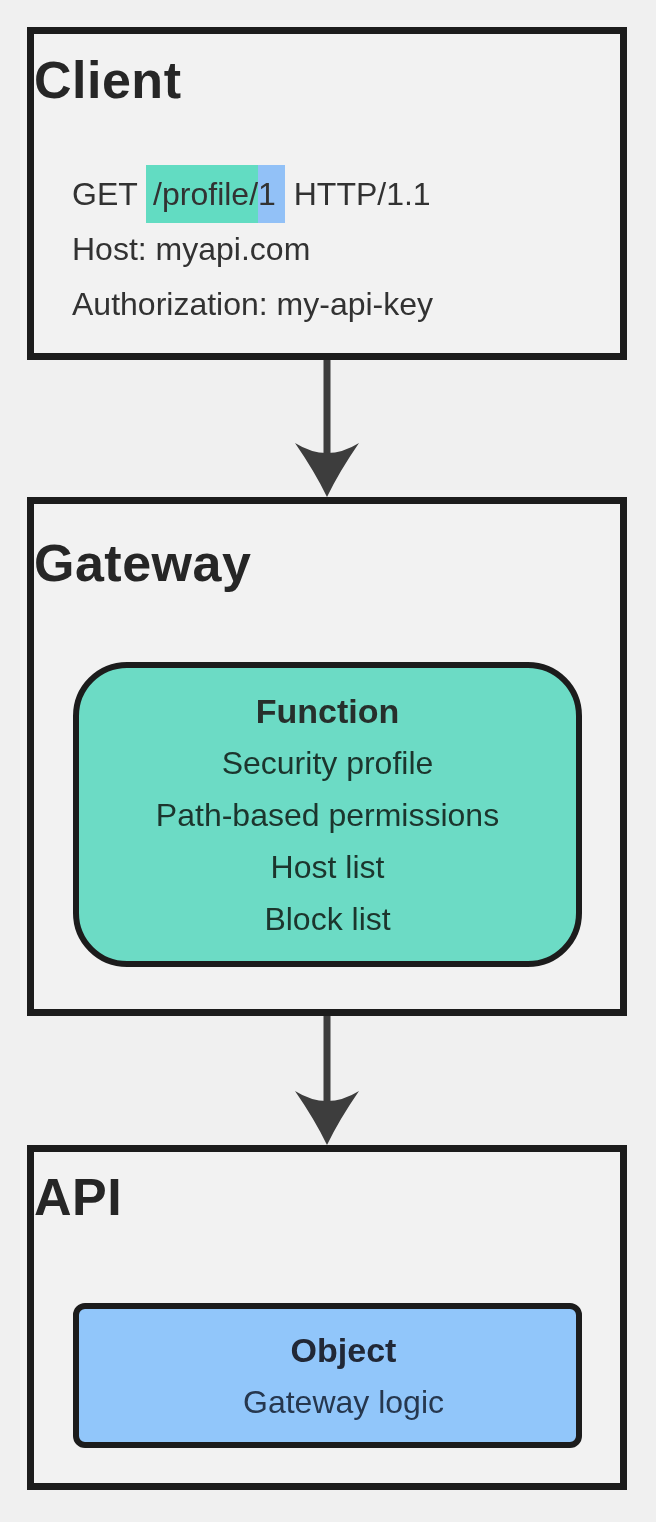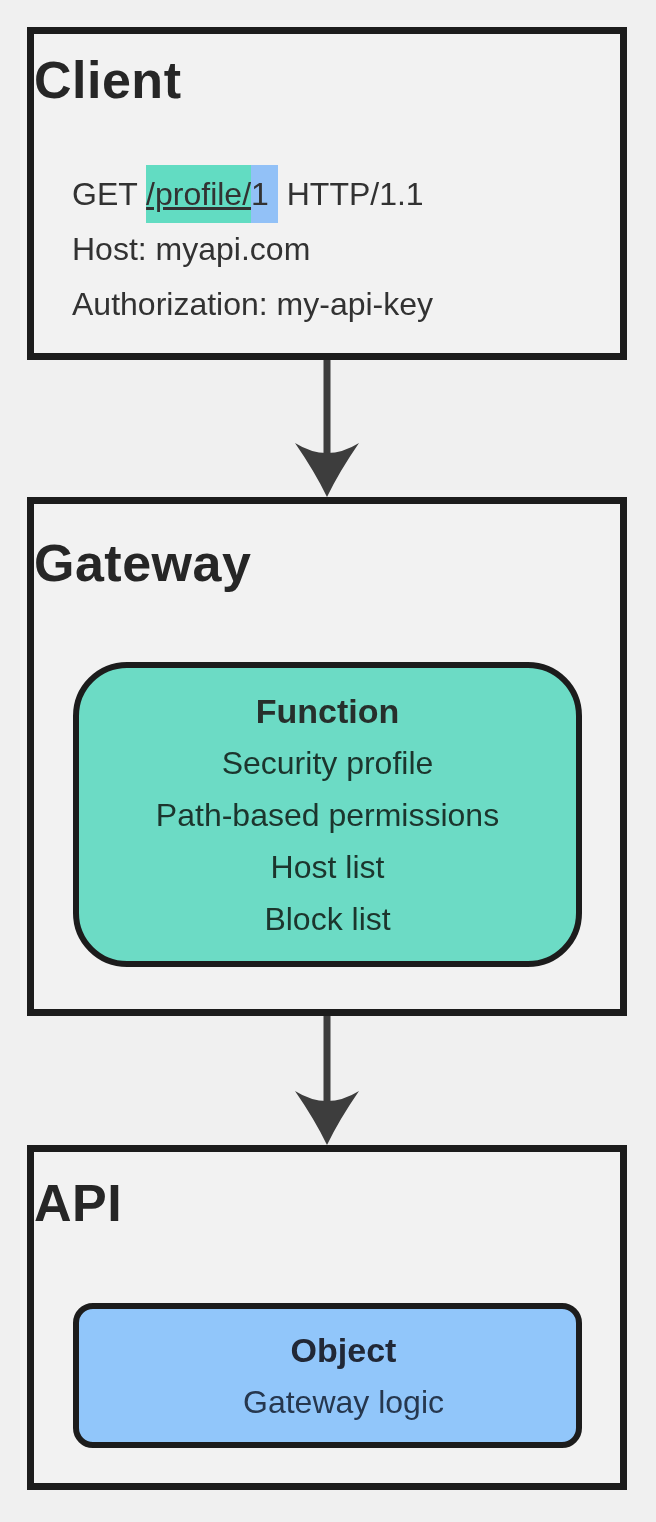--- a/index.html
+++ b/index.html
@@ -45,38 +45,38 @@
     position: relative;
     text-align: left;
     font-size: 52px;
     font-weight: bold;
     line-height: 70px;
     color: var(--title-text);
     letter-spacing: 0.5px;
   }
   #client-box  .box-title { margin-top: 11px; }
   #gateway-box .box-title { margin-top: 24px; }
-  #api-box     .box-title { margin-top: 16px; }
+  #api-box     .box-title { margin-top: 10px; }
 
   .request-block {
     position: absolute;
     left: 38px;
     top: 133px;
     font-size: 32px;
     line-height: 55px;
     color: var(--body-text);
     white-space: nowrap;
   }
   .hl {
     padding-top: 11px;
     padding-bottom: 11px;
   }
   .hl-teal {
     background: var(--teal-highlight);
-    text-decoration: underline;
+    padding-left: 7px;
   }
   .hl-blue {
     background: var(--blue-highlight);
     padding-right: 9px;
   }
 
   .rounded-node {
     position: absolute;
     left: 39px;
     width: 509px;
@@ -92,21 +92,21 @@
     top: 158px;
     height: 305px;
     border-radius: 54px;
     background: var(--teal-fill);
     color: var(--teal-text);
   }
   #function-node .node-title { color: var(--teal-title-text); }
   #object-node {
     top: 151px;
     height: 145px;
-    border-radius: 20px;
+    border-radius: 12px;
     background: var(--blue-fill);
     color: var(--blue-text);
     padding-left: 32px;
   }
   #object-node .node-title { color: var(--blue-title-text); }
   .node-title {
     font-weight: bold;
     font-size: 34px;
   }
 

